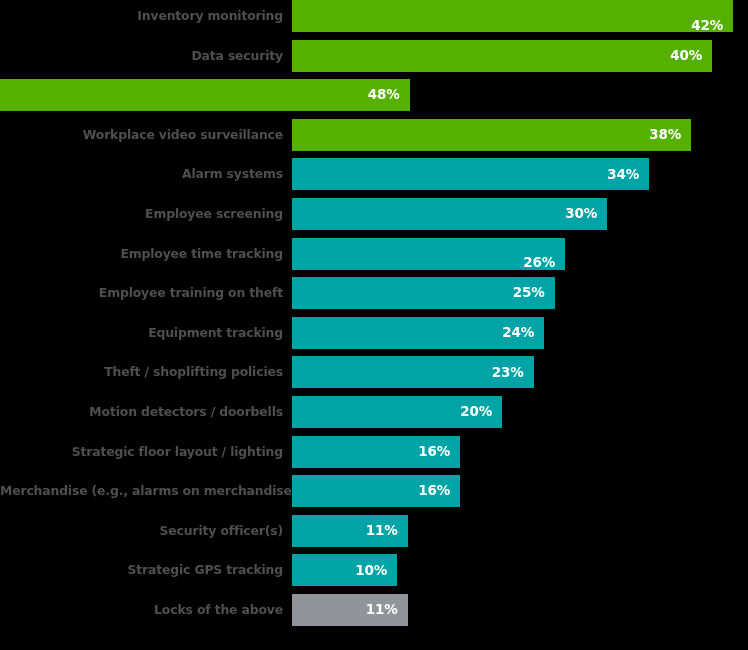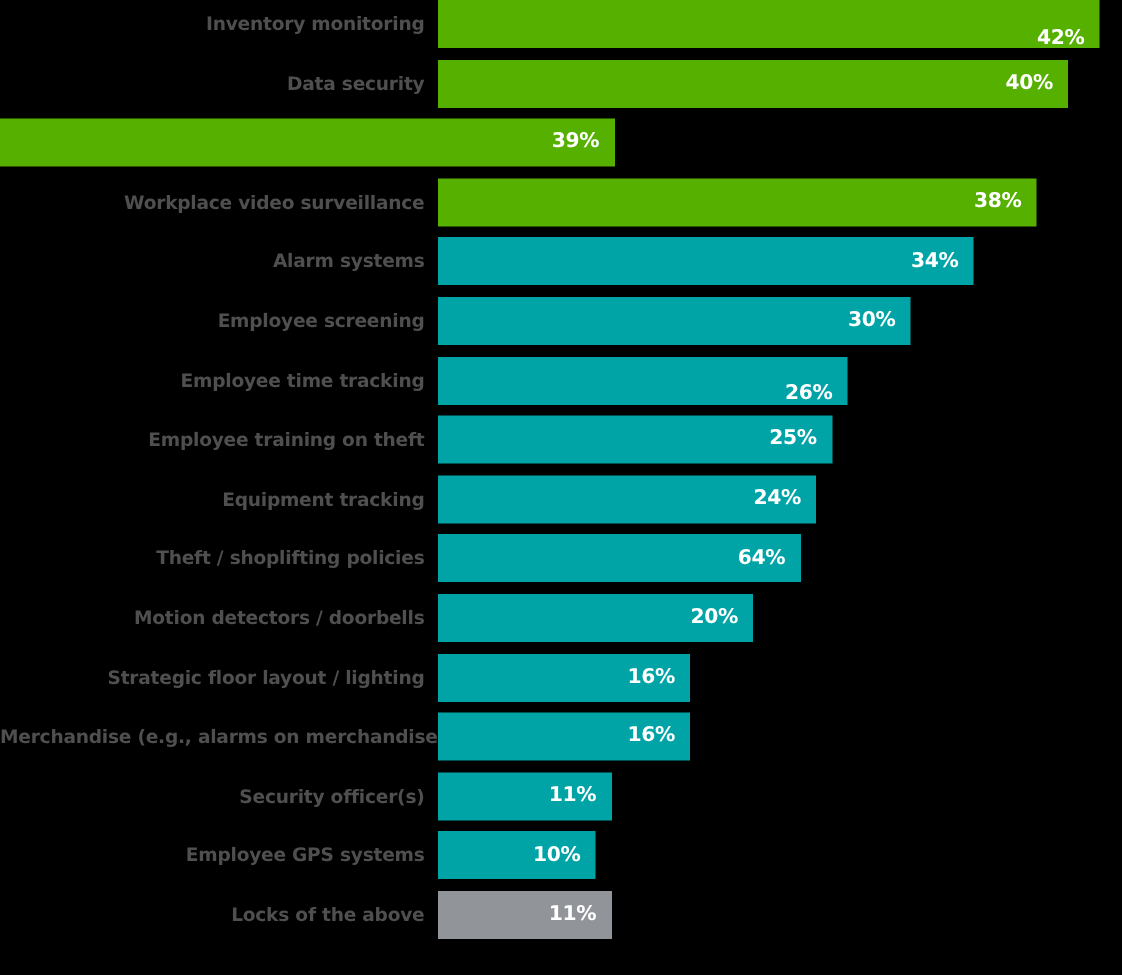--- a/index.html
+++ b/index.html
@@ -82,21 +82,21 @@
         <div class="row-label">Data security</div>
         <div class="bar-track">
           <div class="bar" style="width: 420px; background: rgb(85, 176, 0);">
             <span class="bar-value">40%</span>
           </div>
         </div>
       </div>
       <div class="bar-row">
         <div class="bar-track">
           <div class="bar" style="width: 409.5px; background: rgb(85, 176, 0);">
-            <span class="bar-value">39%</span>
+            <span class="bar-value">48%</span>
           </div>
         </div>
       </div>
       <div class="bar-row">
         <div class="row-label">Workplace video surveillance</div>
         <div class="bar-track">
           <div class="bar" style="width: 399px; background: rgb(85, 176, 0);">
             <span class="bar-value">38%</span>
           </div>
         </div>
@@ -138,21 +138,21 @@
         <div class="bar-track">
           <div class="bar" style="width: 252px; background: rgb(0, 164, 166);">
             <span class="bar-value">24%</span>
           </div>
         </div>
       </div>
       <div class="bar-row">
         <div class="row-label">Theft / shoplifting policies</div>
         <div class="bar-track">
           <div class="bar" style="width: 241.5px; background: rgb(0, 164, 166);">
-            <span class="bar-value">64%</span>
+            <span class="bar-value">23%</span>
           </div>
         </div>
       </div>
       <div class="bar-row">
         <div class="row-label">Motion detectors / doorbells</div>
         <div class="bar-track">
           <div class="bar" style="width: 210px; background: rgb(0, 164, 166);">
             <span class="bar-value">20%</span>
           </div>
         </div>
@@ -175,21 +175,21 @@
       </div>
       <div class="bar-row">
         <div class="row-label">Security officer(s)</div>
         <div class="bar-track">
           <div class="bar" style="width: 115.5px; background: rgb(0, 164, 166);">
             <span class="bar-value">11%</span>
           </div>
         </div>
       </div>
       <div class="bar-row">
-        <div class="row-label">Employee GPS systems</div>
+        <div class="row-label">Strategic GPS tracking</div>
         <div class="bar-track">
           <div class="bar" style="width: 105px; background: rgb(0, 164, 166);">
             <span class="bar-value">10%</span>
           </div>
         </div>
       </div>
       <div class="bar-row">
         <div class="row-label">Locks of the above</div>
         <div class="bar-track">
           <div class="bar" style="width: 115.5px; background: rgb(145, 148, 153);">

